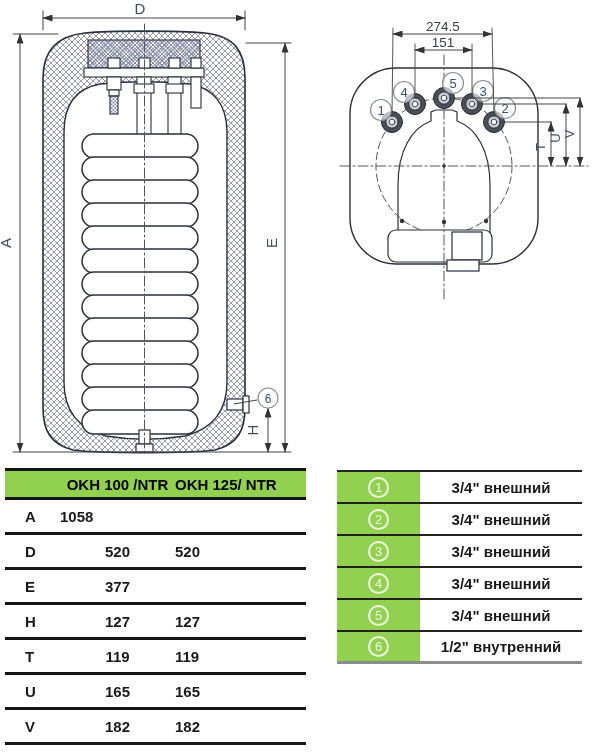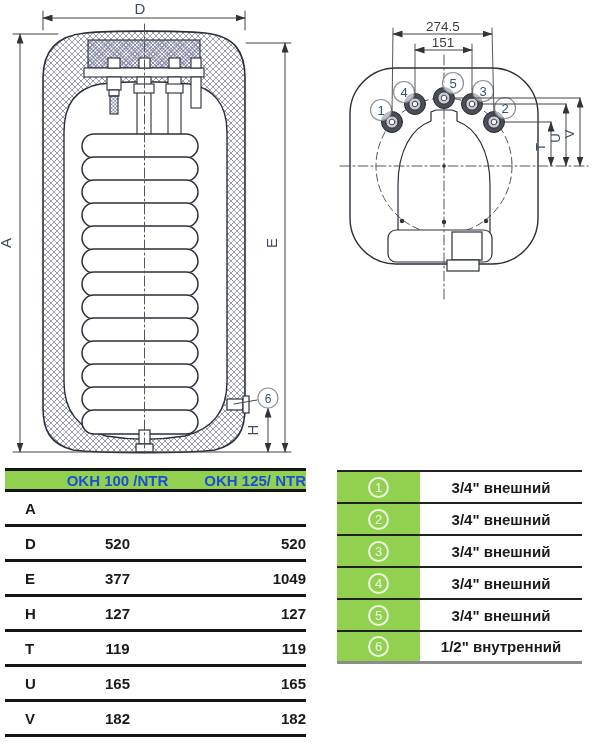--- a/index.html
+++ b/index.html
@@ -3,28 +3,28 @@
 <meta charset="utf-8">
 <style>
   html,body{margin:0;padding:0;background:#fff;}
   #page{position:relative;width:600px;height:754px;background:#fff;overflow:hidden;
         font-family:"Liberation Sans",sans-serif;}
   *{box-sizing:border-box;}
   svg text{font-family:"Liberation Sans",sans-serif;}
 
   
   .dim-table{position:absolute;left:5px;top:468px;width:301px;}
-  .dim-head{display:flex;height:24px;background:var(--green);
+  .dim-head{display:flex;height:32px;background:var(--green);
             border-top:3px solid #151515;border-bottom:3px solid #151515;
-            align-items:center;color:#1d4ed8;font-weight:bold;font-size:15px;}
+            align-items:center;color:#000000;font-weight:bold;font-size:15px;}
   .dim-row{display:flex;height:35px;align-items:center;border-bottom:3px solid #151515;
            font-size:15px;color:#1a1a1a;}
   .c-lab{width:55px;padding-left:20px;font-weight:bold;}
   .c-v1{width:115px;text-align:center;font-weight:bold;}
-  .c-v2{flex:1;text-align:right;font-weight:bold;}
+  .c-v2{flex:1;text-align:left;font-weight:bold;}
 
   
   .conn-table{position:absolute;left:337px;top:470px;width:245px;border-top:2px solid #222;}
   .conn-row{display:flex;height:32px;border-bottom:2px solid #222;}
   .conn-row:last-child{border-bottom:3px solid #8c8c8c;}
   .conn-num{width:83px;background:var(--green);display:flex;align-items:center;justify-content:center;}
   .badge{width:21px;height:21px;border:2px solid #eaf6df;border-radius:50%;
          color:#f2faea;font-size:13px;display:flex;align-items:center;justify-content:center;}
   .conn-val{flex:1;display:flex;align-items:center;justify-content:center;
             font-weight:bold;font-size:15px;color:#1a1a1a;}
@@ -217,30 +217,30 @@
 
   
   <div class="dim-table">
     <div class="dim-head">
       <div class="c-lab"></div>
       <div class="c-v1">OKH 100 /NTR</div>
       <div class="c-v2">OKH 125/ NTR</div>
     </div>
     <div class="dim-row">
       <div class="c-lab">A</div>
+      <div class="c-v2">1058</div>
     </div>
     <div class="dim-row">
       <div class="c-lab">D</div>
       <div class="c-v1">520</div>
       <div class="c-v2">520</div>
     </div>
     <div class="dim-row">
       <div class="c-lab">E</div>
       <div class="c-v1">377</div>
-      <div class="c-v2">1049</div>
     </div>
     <div class="dim-row">
       <div class="c-lab">H</div>
       <div class="c-v1">127</div>
       <div class="c-v2">127</div>
     </div>
     <div class="dim-row">
       <div class="c-lab">T</div>
       <div class="c-v1">119</div>
       <div class="c-v2">119</div>

